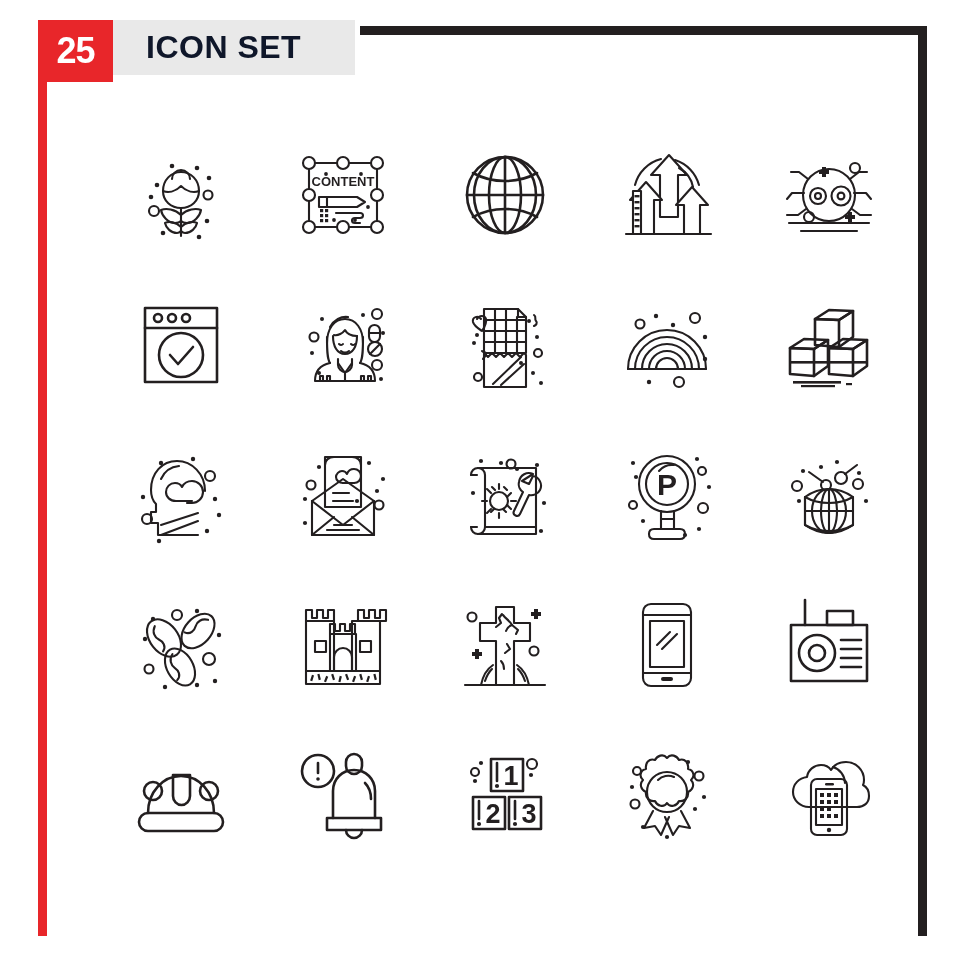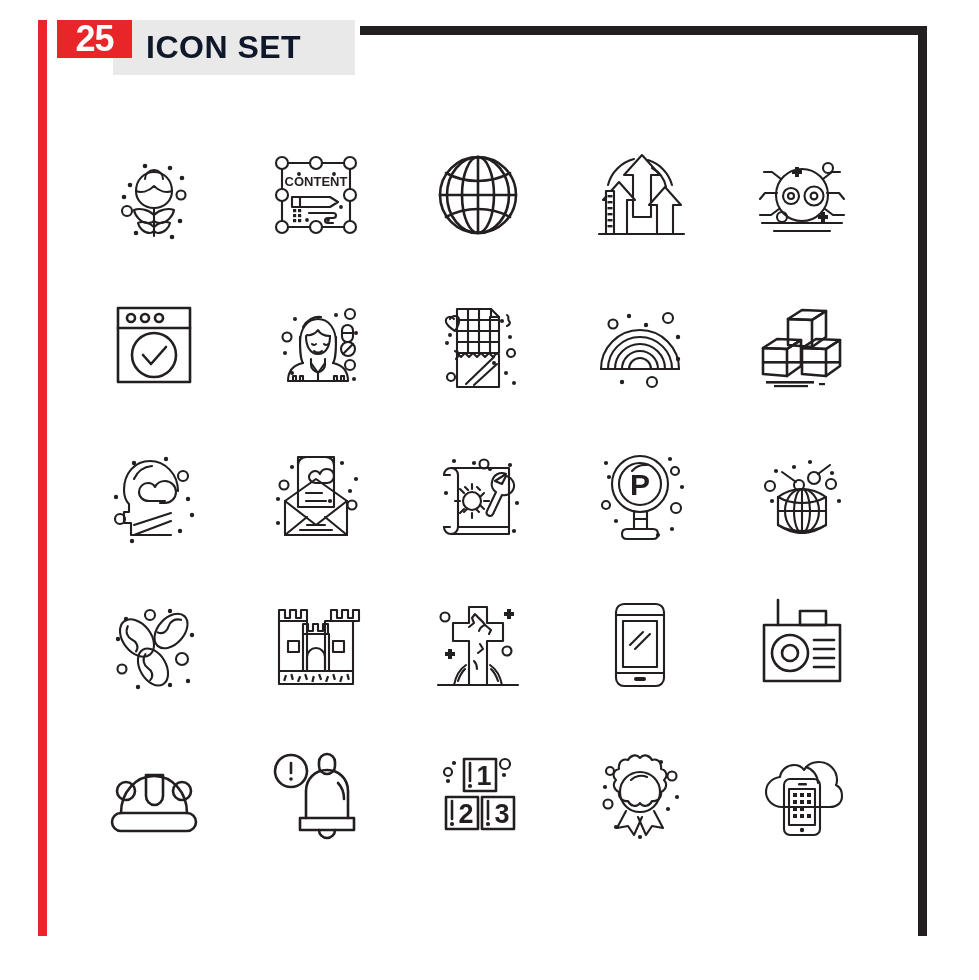--- a/index.html
+++ b/index.html
@@ -21,23 +21,23 @@
     position:absolute;left:918px;top:26px;width:9px;height:910px;
     background:#231f20;
   }
 
   
   .red-vert{
     position:absolute;left:38px;top:20px;width:9px;height:916px;
     background:#e8262a;
   }
   .badge{
-    position:absolute;left:38px;top:20px;width:75px;height:38px;
+    position:absolute;left:38px;top:20px;width:75px;height:62px;
     background:#e8262a;
-    display:flex;align-items:center;justify-content:center;margin-left:19px;
+    display:flex;align-items:center;justify-content:center;
   }
   .badge span{
     color:#ffffff;font-size:36px;font-weight:bold;letter-spacing:-1px;
     line-height:1;
   }
 
   
   .title-strip{
     position:absolute;left:113px;top:20px;width:242px;height:55px;
     background:#e9e9e9;
@@ -50,21 +50,21 @@
 
   
   .grid{
     position:absolute;left:100px;top:120px;
     width:810px;
     display:grid;
     grid-template-columns:repeat(5,1fr);
     grid-template-rows:repeat(5,150px);
   }
   .cell{
-    display:flex;align-items:center;
+    display:flex;align-items:center;justify-content:center;
   }
   .cell svg{display:block;}
   .ic{
     fill:none;stroke:#231f20;stroke-width:2.1;
     stroke-linecap:round;stroke-linejoin:round;
   }
   .icf{fill:#231f20;stroke:none;}
   .ic-thick{stroke-width:2.6;}
   .txt{
     fill:#231f20;stroke:none;

